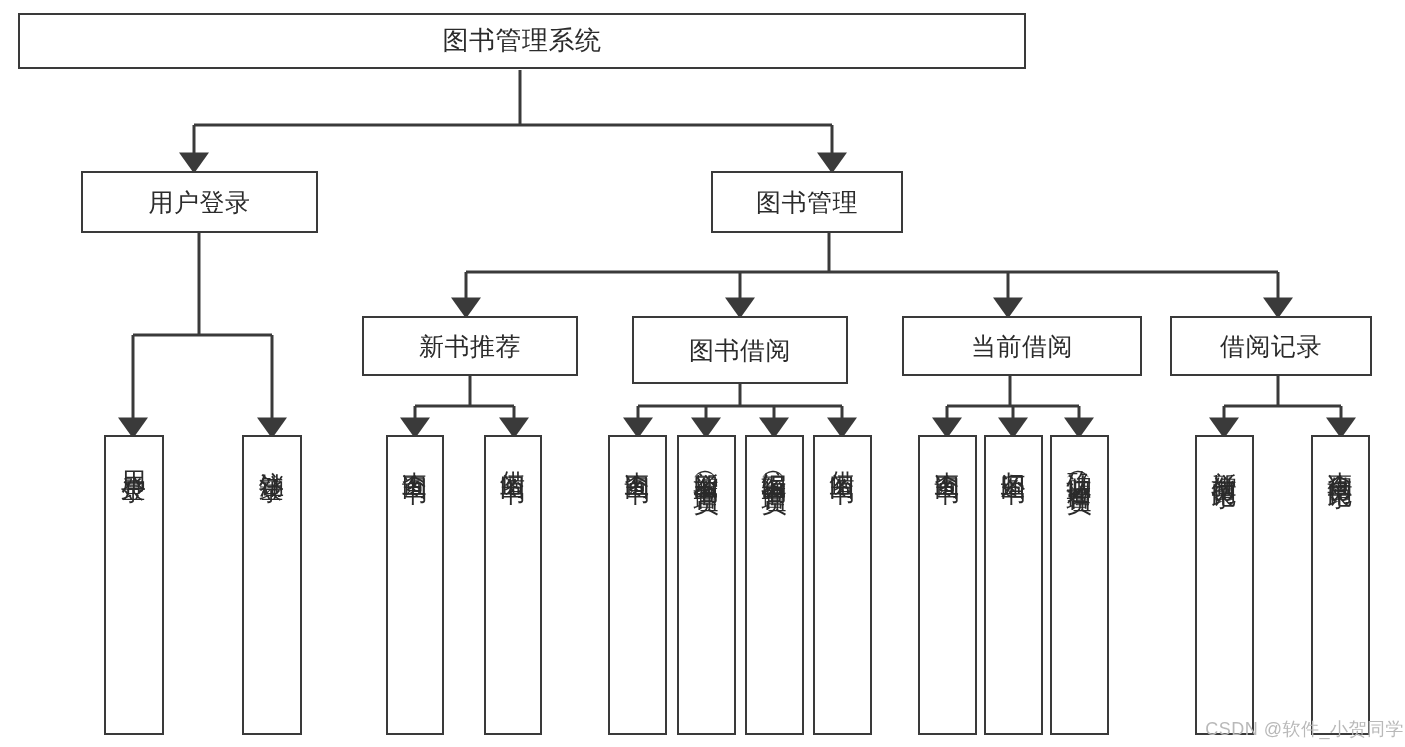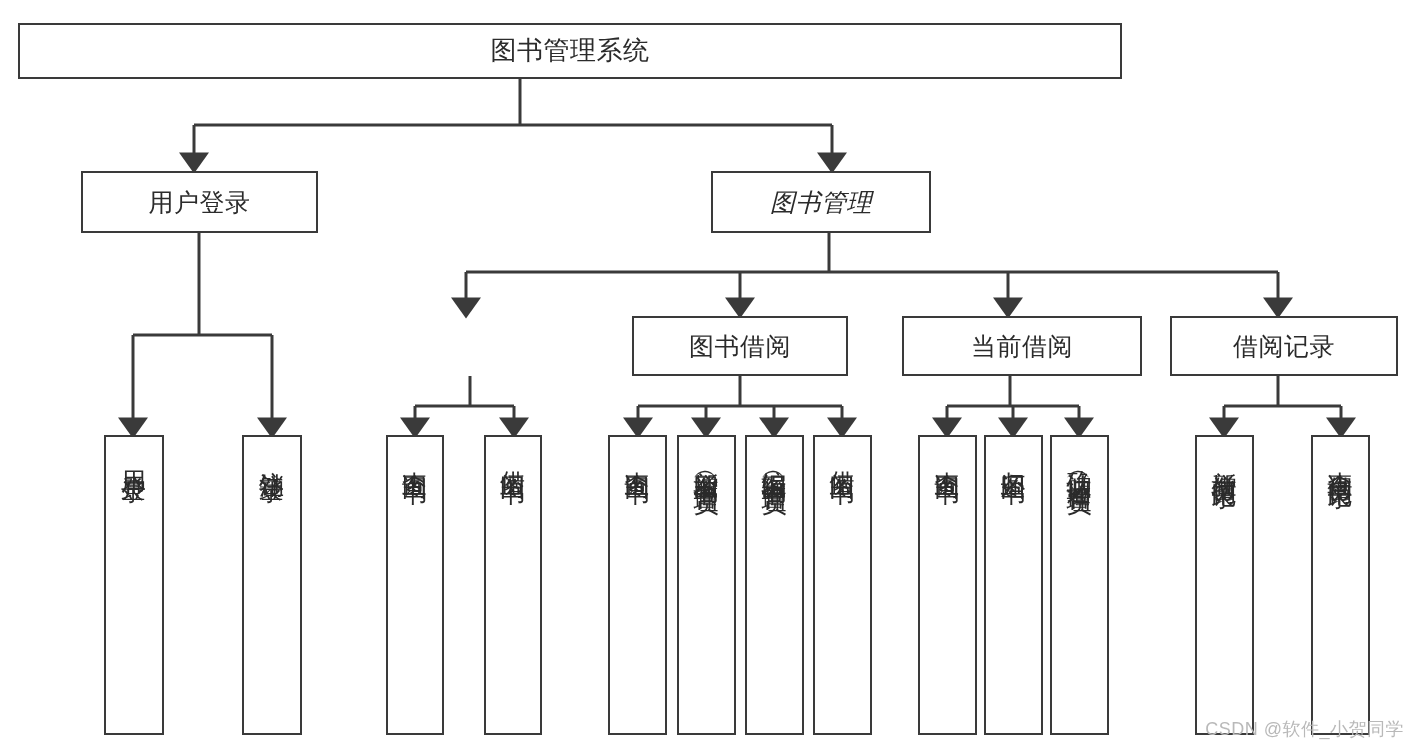--- a/index.html
+++ b/index.html
@@ -119,38 +119,41 @@
       <path d="M1013,406 L1013,427" marker-end="url(#arrowhead)"></path>
       <path d="M1079,406 L1079,427" marker-end="url(#arrowhead)"></path>
 
       <path d="M1278,376 L1278,406"></path>
       <path d="M1224,406 L1341,406"></path>
       <path d="M1224,406 L1224,427" marker-end="url(#arrowhead)"></path>
       <path d="M1341,406 L1341,427" marker-end="url(#arrowhead)"></path>
     </g>
   </svg>
 
-  <div class="node-box root horizontal" style="left:18px; top:13px; width:1104px; height:56px;margin-top:10px;">
+  <div class="node-box root horizontal" style="left:18px; top:13px; width:1008px; height:56px;">
     <span class="node-label">图书管理系统</span>
   </div>
 
   <div class="node-box horizontal" style="left:81px; top:171px; width:237px; height:62px;">
     <span class="node-label">用户登录</span>
   </div>
-  <div class="node-box horizontal" style="left:711px; top:171px; width:220px; height:62px;font-style:italic;">
+  <div class="node-box horizontal" style="left:711px; top:171px; width:192px; height:62px;">
     <span class="node-label">图书管理</span>
   </div>
 
-  <div class="node-box horizontal" style="left:632px; top:316px; width:216px; height:60px;">
+  <div class="node-box horizontal" style="left:362px; top:316px; width:216px; height:60px;">
+    <span class="node-label">新书推荐</span>
+  </div>
+  <div class="node-box horizontal" style="left:632px; top:316px; width:216px; height:68px;">
     <span class="node-label">图书借阅</span>
   </div>
   <div class="node-box horizontal" style="left:902px; top:316px; width:240px; height:60px;">
     <span class="node-label">当前借阅</span>
   </div>
-  <div class="node-box horizontal" style="left:1170px; top:316px; width:228px; height:60px;">
+  <div class="node-box horizontal" style="left:1170px; top:316px; width:202px; height:60px;">
     <span class="node-label">借阅记录</span>
   </div>
 
   <div class="node-box vertical" style="left:104px; top:435px; width:60px; height:300px;">
     <span class="node-label">用户登录</span>
   </div>
   <div class="node-box vertical" style="left:242px; top:435px; width:60px; height:300px;">
     <span class="node-label">注销登录</span>
   </div>
 

